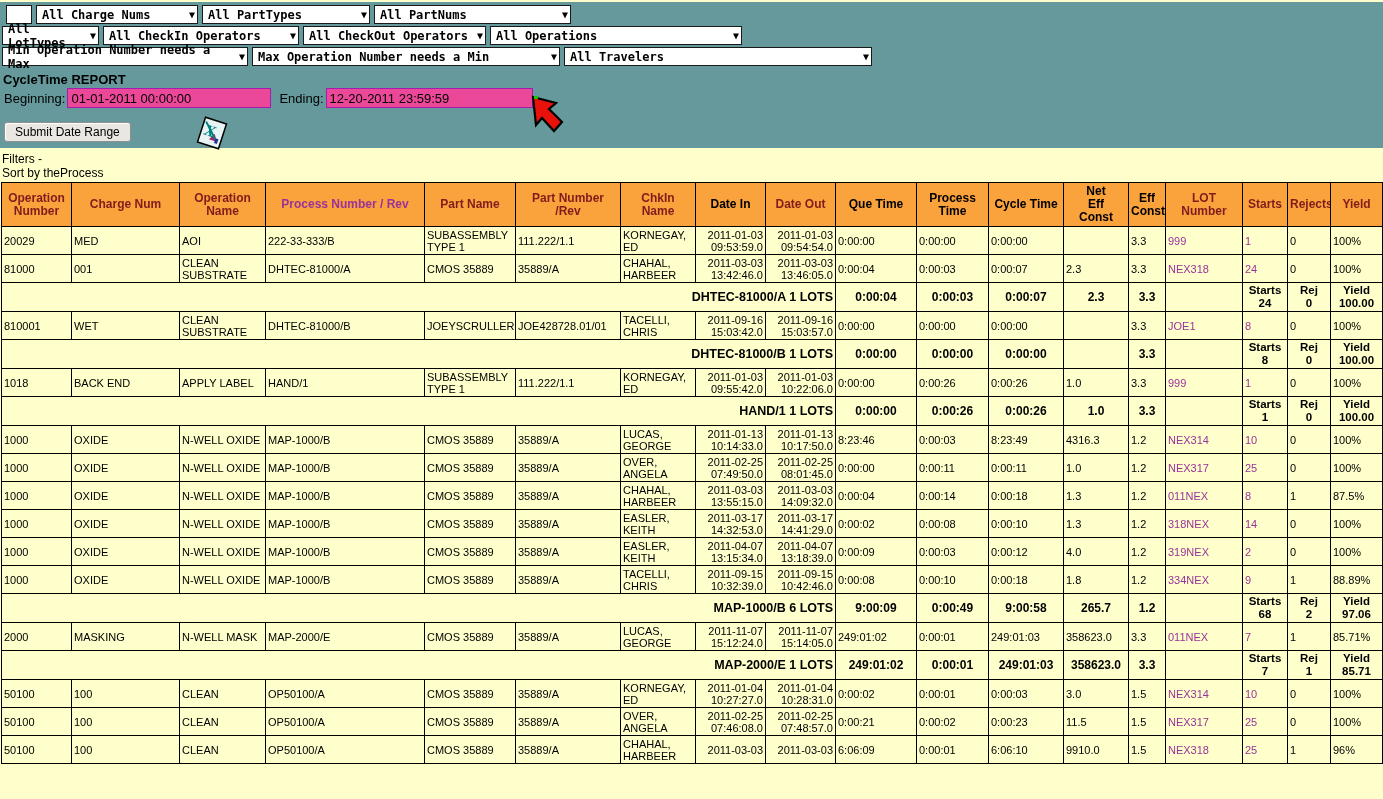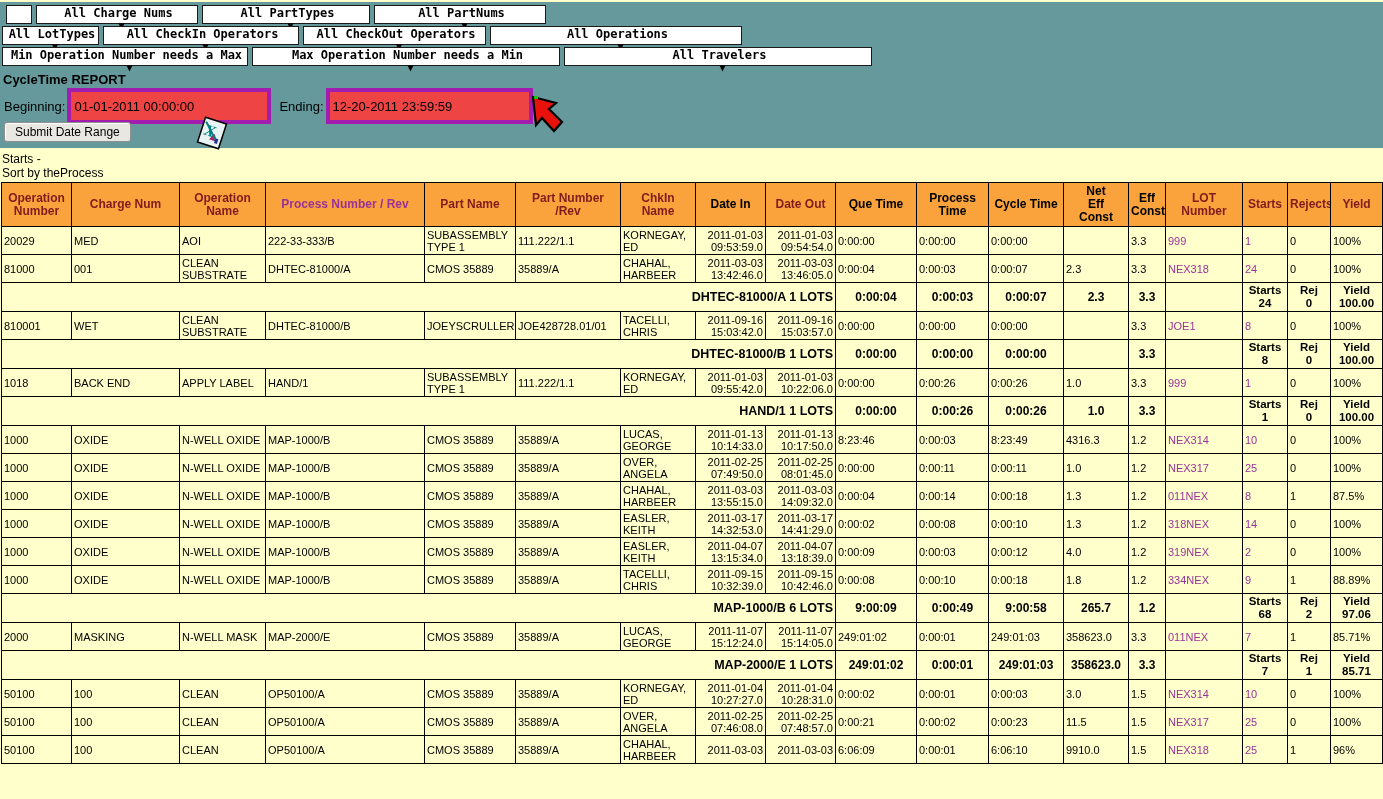--- a/index.html
+++ b/index.html
@@ -14,31 +14,31 @@
 
   
   .combo-row { display:flex; gap:4px; align-items:center; }
   .row1 { padding:3px 0 0 6px; }
   .row2 { padding:2px 0 0 2px; }
   .row3 { padding:2px 0 0 2px;align-items:flex-end; }
   .combo {
     background:#fff; border:1px solid #1a1a1a; height:19px;
     display:flex; align-items:center; justify-content:space-between;
     font-family:"DejaVu Sans Mono", monospace; font-size:12px; font-weight:bold;
-    color:#000; padding:0 2px 0 5px; cursor:default;flex-direction:column;
+    color:#000; padding:0 2px 0 5px; cursor:default;
   }
   .combo .arr { font-size:10px; color:#000; margin-left:6px; }
   .empty-box { width:26px; height:19px; background:#fff; border:1px solid #1a1a1a; }
 
   .report-title { color:#000; font-weight:bold; font-size:13px; padding:6px 0 0 3px; }
 
   .date-row { position:absolute; left:4px; top:86px; display:flex; align-items:center; font-size:13px; color:#000; }
   .date-row label { margin-right:2px; }
   .date-input {
-    height:36px; border:4px solid #a21caf; background:#ef4444; font-family:"Liberation Sans",sans-serif;
+    height:20px; border:1px solid #a21caf; background:#ec4899; font-family:"Liberation Sans",sans-serif;
     font-size:13px; padding:1px 3px; color:#000;
   }
   .date-input.begin { width:204px; margin-right:8px; }
   .date-input.end { width:207px; }
 
   .submit-btn {
     position:absolute; left:4px; top:120px; height:20px; padding:1px 10px;
     background:#E9E7E2; border:1px solid #8E8F8F; border-radius:3px;
     box-shadow:inset 1px 1px 0 #fff; font-size:12px; font-family:"Liberation Sans",sans-serif;
     cursor:pointer;
@@ -81,21 +81,21 @@
   <div class="combo-row row1">
     <div class="empty-box"></div>
     <div class="combo" style="width:162px">
       <span>All Charge Nums</span>
       <span class="arr">▼</span>
     </div>
     <div class="combo" style="width:168px">
       <span>All PartTypes</span>
       <span class="arr">▼</span>
     </div>
-    <div class="combo" style="width:172px">
+    <div class="combo" style="width:197px">
       <span>All PartNums</span>
       <span class="arr">▼</span>
     </div>
   </div>
 
   <div class="combo-row row2">
     <div class="combo" style="width:97px">
       <span>All LotTypes</span>
       <span class="arr">▼</span>
     </div>
@@ -150,21 +150,21 @@
   </svg>
 
   <svg class="red-arrow" viewBox="0 0 38 44">
     <polygon points="5,5 28,11 21,17 34,30 26,39 14,26 8,33" fill="#E8110B" stroke="#000" stroke-width="2.2" stroke-linejoin="miter"></polygon>
     <rect x="6" y="4" width="4" height="3" fill="#19C800"></rect>
   </svg>
 </div>
 
 <div class="content">
   <div class="filters-text">
-    <div>Starts -</div>
+    <div>Filters -</div>
     <div>Sort by theProcess</div>
   </div>
 
   <table class="report">
     <colgroup>
       <col style="width:70px">
         <col style="width:108px">
         <col style="width:86px">
         <col style="width:159px">
       <col style="width:91px">

